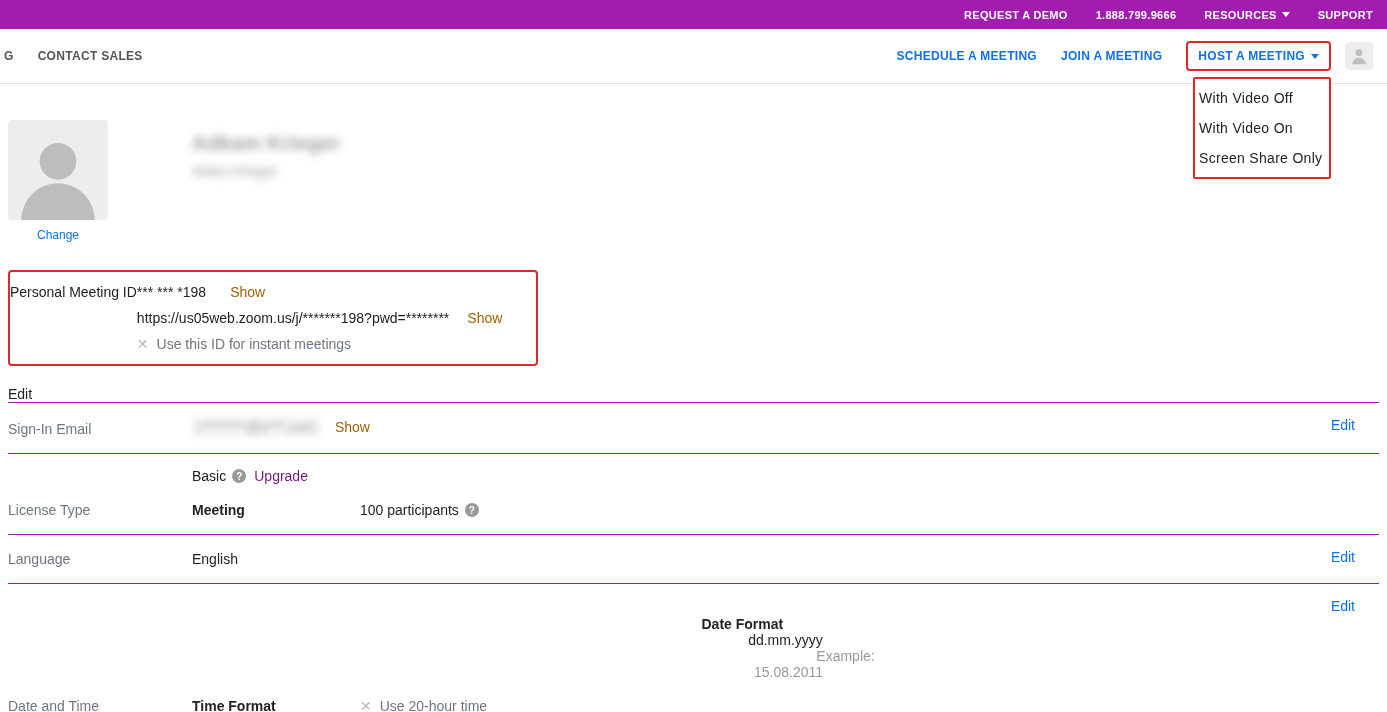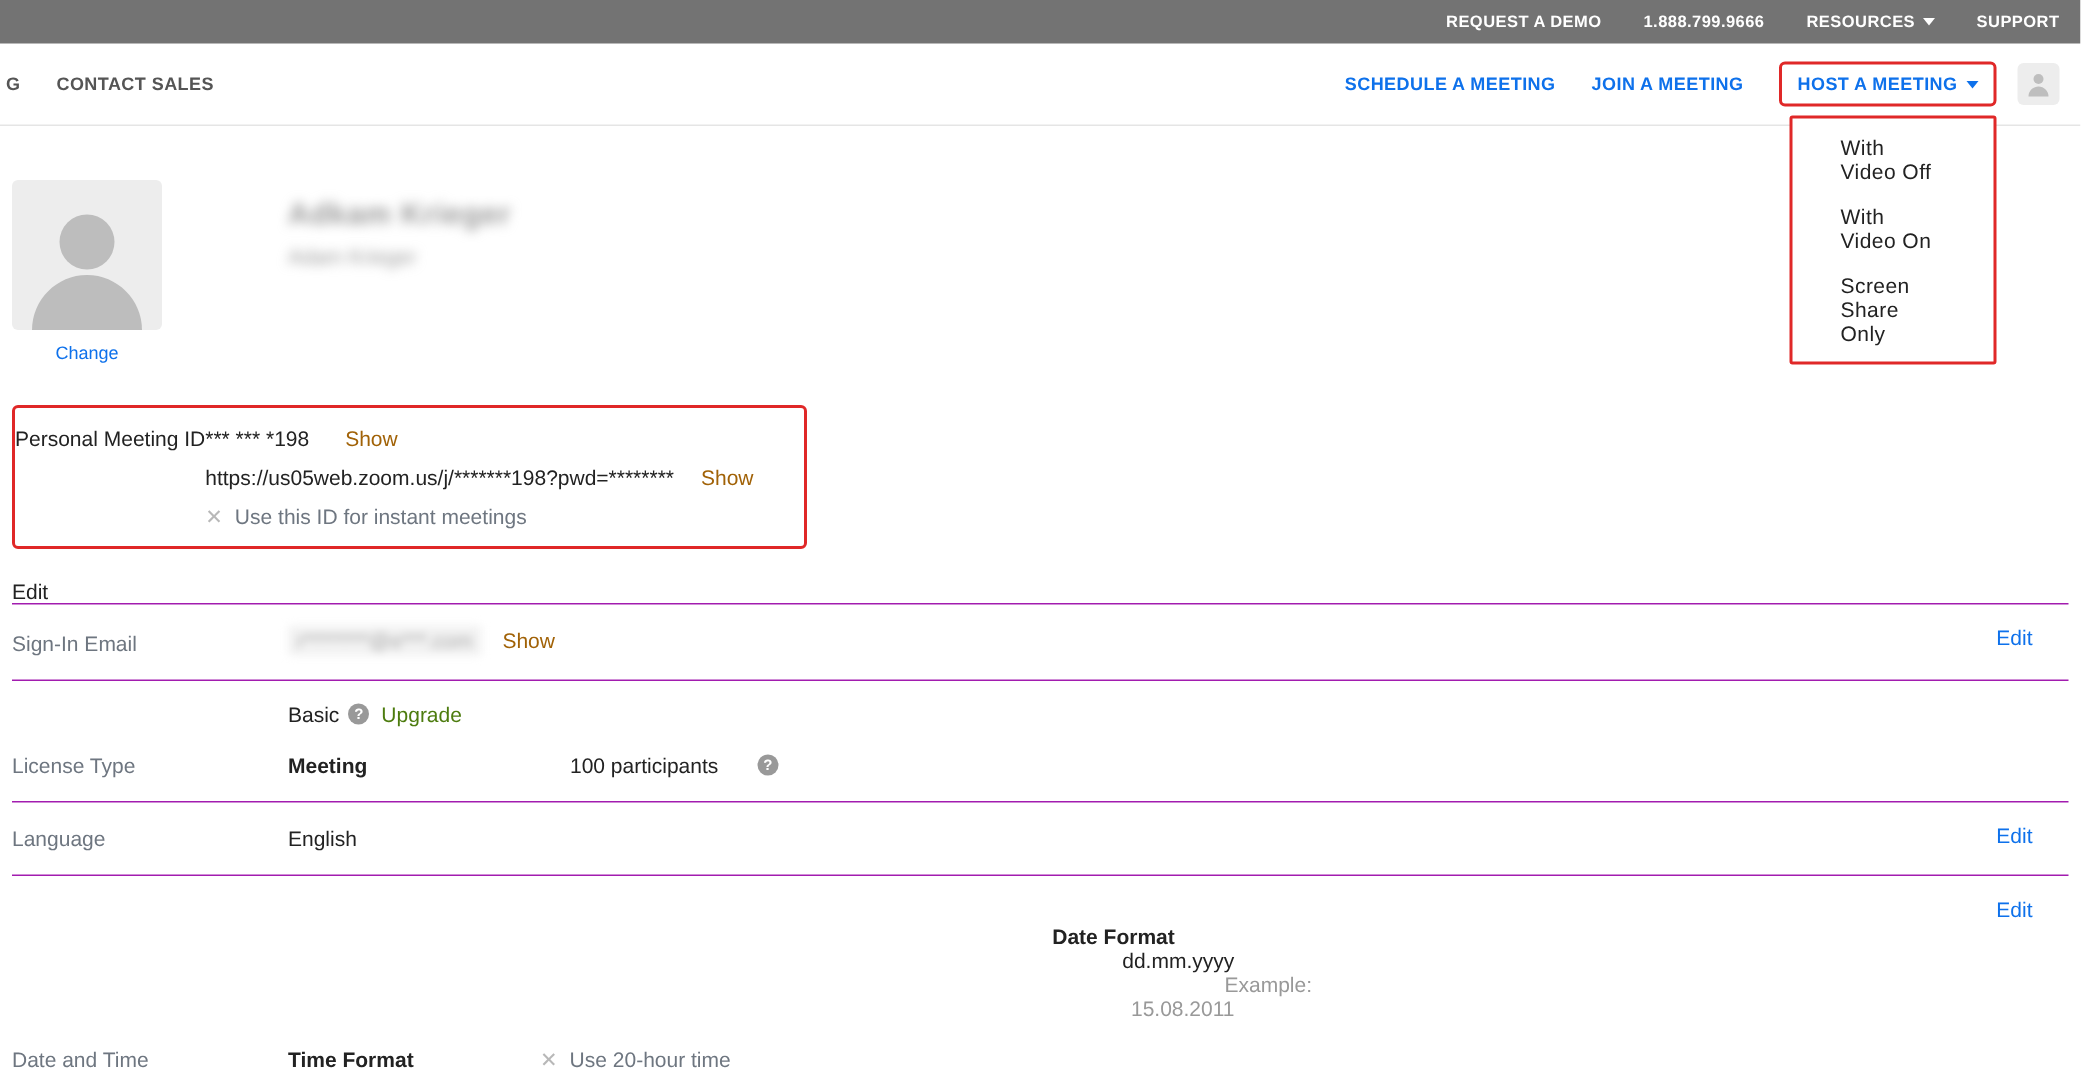--- a/index.html
+++ b/index.html
@@ -1,32 +1,32 @@
 <!DOCTYPE html>
 <html><head>
 <meta charset="utf-8">
 <style>
   html,body{margin:0;padding:0;font-family:"Segoe UI","Helvetica Neue",Arial,sans-serif;font-size:14px;color:#222;background:#fff;width:1387px;}
-  a{color:#4d7c0f;text-decoration:none;cursor:pointer;}
+  a{color:#701a75;text-decoration:none;cursor:pointer;}
   
-  .topbar{background:#737373;height:29px;display:flex;justify-content:flex-end;align-items:center;padding:0 14px;font-size:11px;color:#fff;font-weight:600;letter-spacing:.3px;}
+  .topbar{background:#a21caf;height:29px;display:flex;justify-content:flex-end;align-items:center;padding:0 14px;font-size:11px;color:#fff;font-weight:600;letter-spacing:.3px;}
   .topbar .item{margin-left:28px;display:flex;align-items:center;cursor:pointer;}
   .caret-down{display:inline-block;margin-left:5px;border-left:4px solid transparent;border-right:4px solid transparent;border-top:5px solid currentColor;}
   
   .navbar{height:54px;border-bottom:1px solid #E5E5E5;display:flex;align-items:center;padding:0 14px 0 4px;font-size:12px;font-weight:600;color:#555;letter-spacing:.3px;}
   .navbar .navleft{display:flex;align-items:center;}
   .navbar .navleft span{margin-right:24px;cursor:pointer;}
   .navbar .navright{margin-left:auto;display:flex;align-items:center;}
   .navbar .navright .blue-link{color:#0E71EB;margin-left:24px;cursor:pointer;font-size:12px;font-weight:600;}
   .host-wrap{position:relative;margin-left:24px;}
   .host-btn{border:2px solid #E02828;border-radius:4px;padding:6px 10px;display:flex;align-items:center;color:#0E71EB;font-weight:600;font-size:12px;}
   .avatar-small{width:28px;height:28px;background:#EDEDED;border-radius:4px;margin-left:14px;display:flex;align-items:center;justify-content:center;}
   .avatar-small svg{width:20px;height:20px;fill:#BEBEBE;}
   .dropdown{position:absolute;top:36px;right:0;width:134px;background:#fff;border:2px solid #E02828;border-radius:2px;z-index:20;padding:4px 0;}
-  .dropdown div{padding:7px 32px;font-size:14px;color:#222;font-weight:400;cursor:pointer;}
+  .dropdown div{padding:7px 4px;font-size:14px;color:#222;font-weight:400;cursor:pointer;}
   
   .content{padding:0 8px;}
   
   .profile{display:flex;padding:36px 0 28px 0;}
   .profile .pic{width:100px;height:100px;background:#EDEDED;border-radius:4px;display:flex;align-items:flex-end;justify-content:center;overflow:hidden;}
   .profile .pic svg{width:88px;height:88px;fill:#BDBDBD;}
   .profile-left{display:flex;flex-direction:column;align-items:center;}
   .change-link{color:#0E71EB;font-size:12px;margin-top:8px;cursor:pointer;}
   .profile .names{margin-left:84px;padding-top:12px;}
   .blurname{color:#999;filter:blur(4px);}
@@ -145,21 +145,21 @@
   </div>
 
   <div class="row">
     <div class="label">License Type</div>
     <div class="value">
       <div class="value-line">
         <span>Basic</span>
         <span class="help-icon">?</span>
         <a style="margin-left:8px;">Upgrade</a>
       </div>
-      <div class="value-line" style="margin-top:18px;gap:20px;">
+      <div class="value-line" style="margin-top:18px;">
         <span class="bold col2">Meeting</span>
         <span>100 participants</span>
         <span class="help-icon">?</span>
       </div>
     </div>
   </div>
 
   <div class="row">
     <div class="label">Language</div>
     <div class="value">

